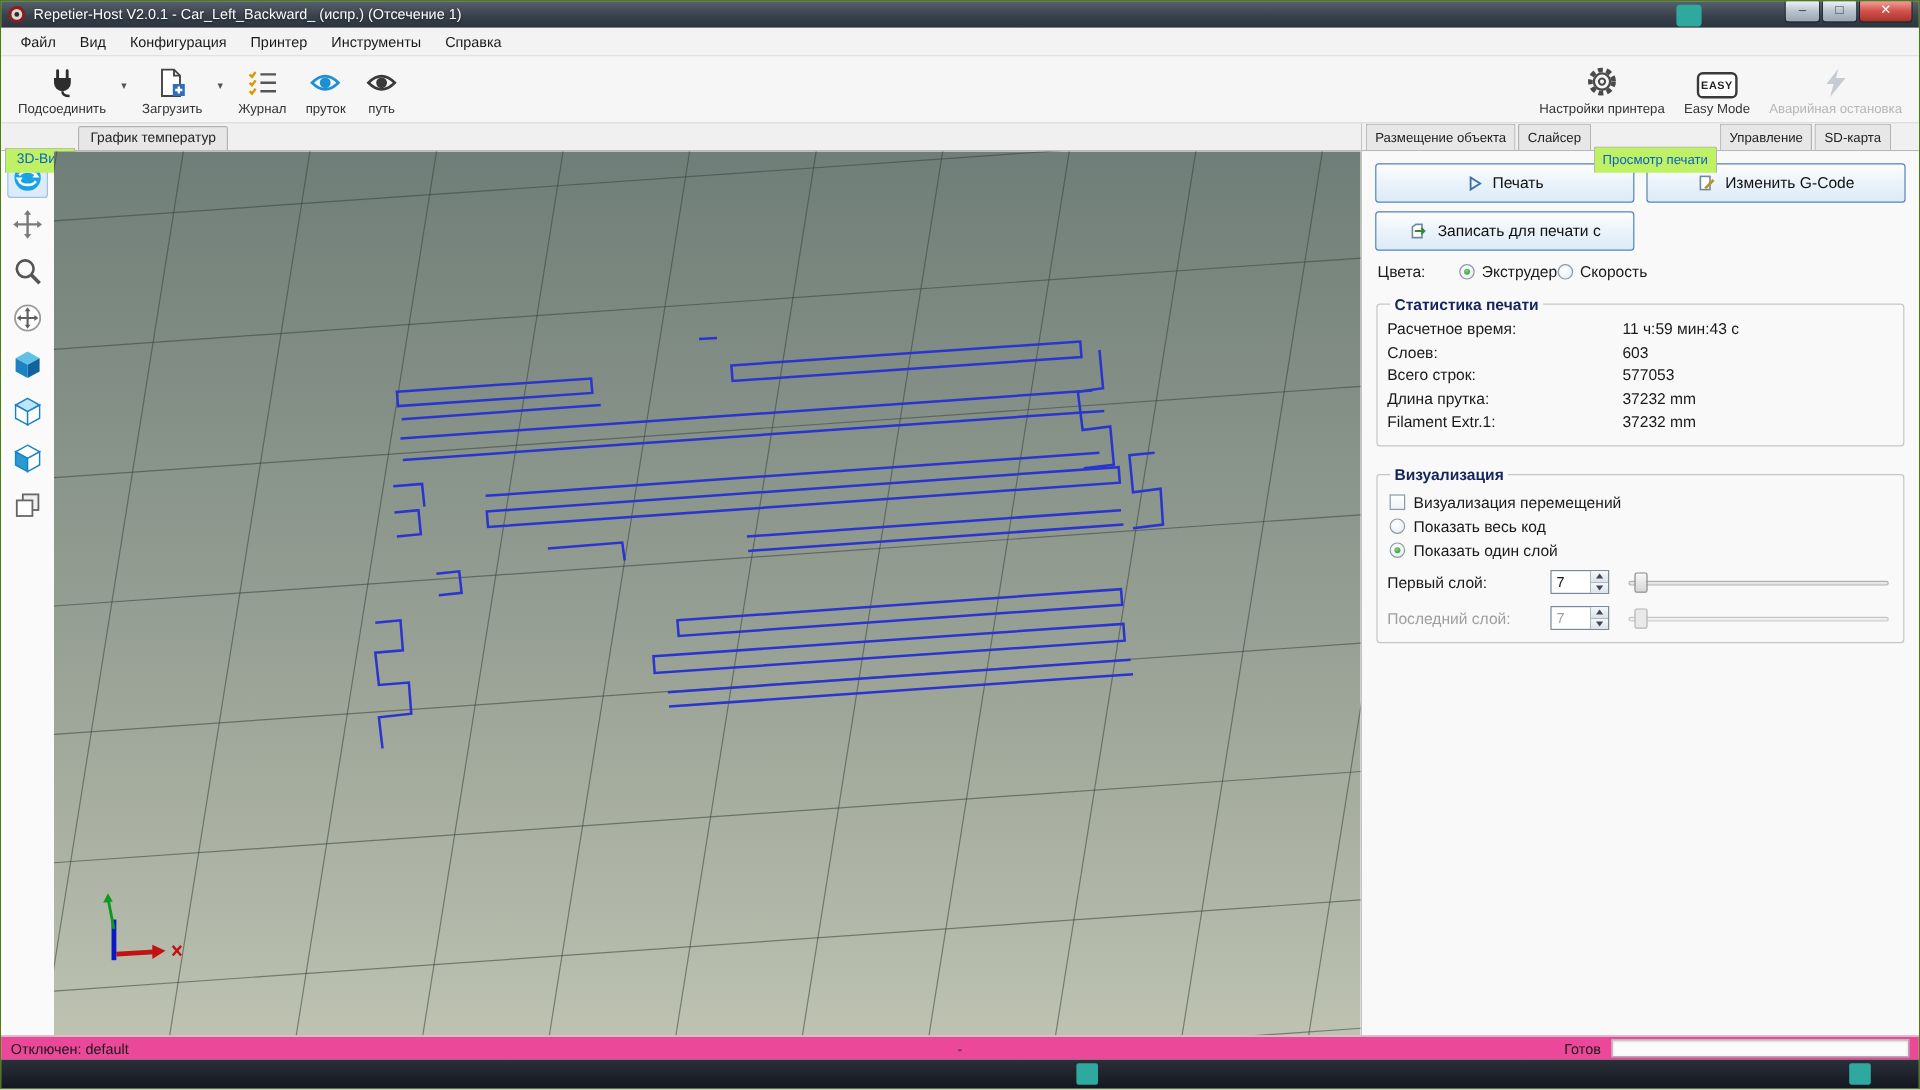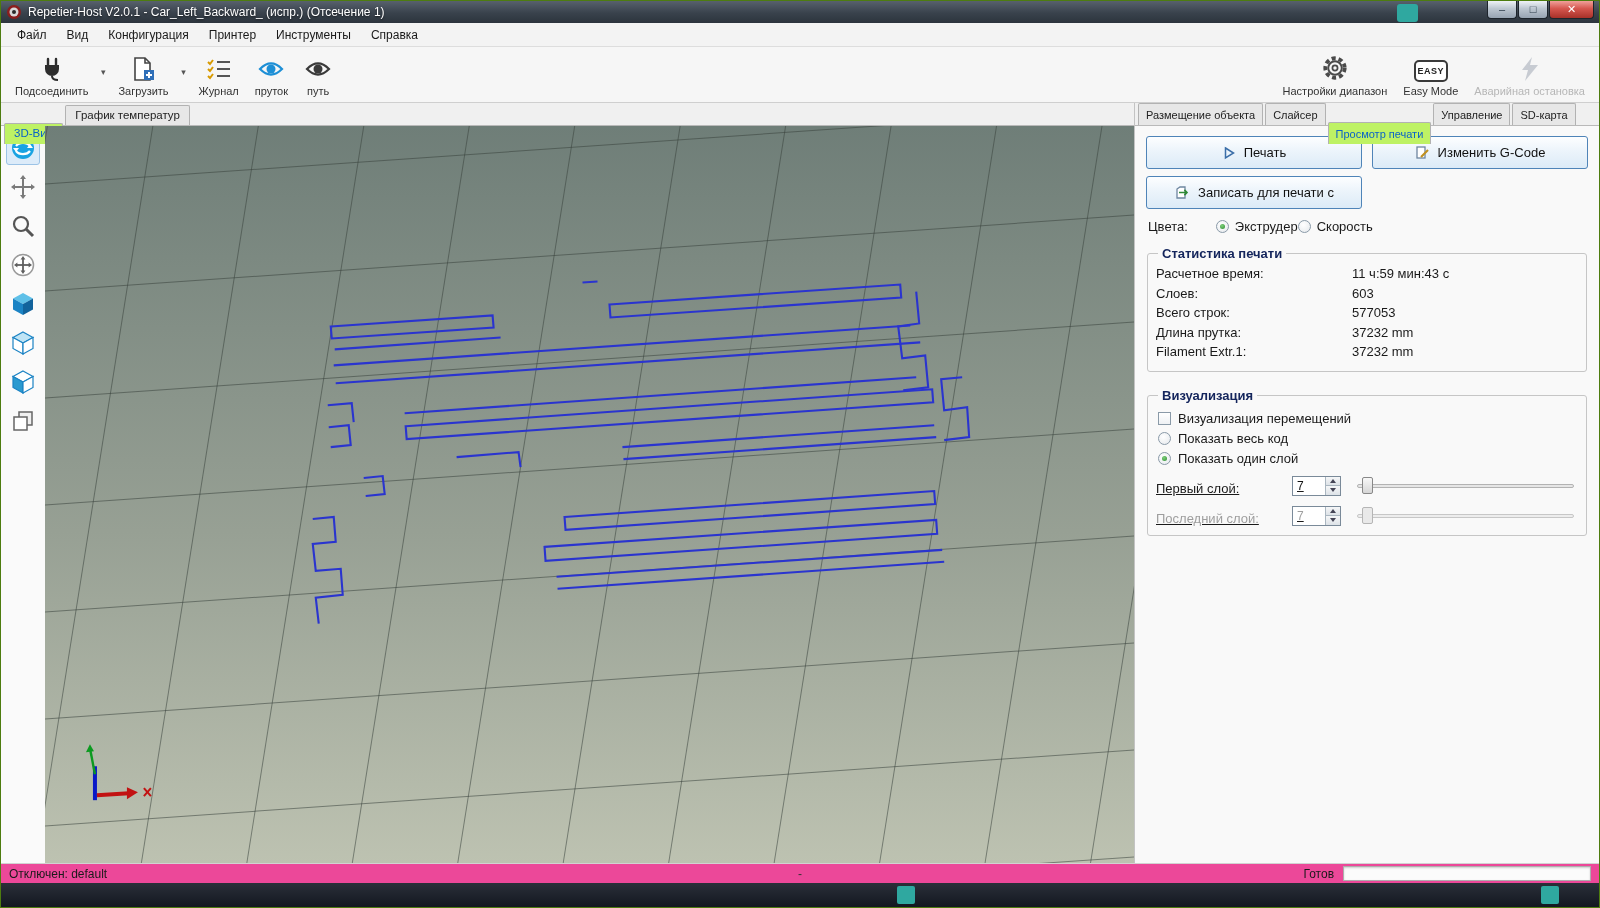--- a/index.html
+++ b/index.html
@@ -65,21 +65,21 @@
   .radio { width:13px; height:13px; border-radius:50%; border:1px solid #8a9aa8; background:radial-gradient(circle at 40% 35%, #ffffff, #e4e8ec); position:relative; flex:0 0 13px; }
   .radio.checked::after { content:""; position:absolute; inset:3px; border-radius:50%; background:radial-gradient(circle at 40% 35%, #7ed07a, #2e8b33); }
   .checkbox { width:13px; height:13px; border:1px solid #8a9aa8; background:linear-gradient(#fff,#eef1f4); flex:0 0 13px; }
   .speed-opt { margin-left:118px; }
 
   .groupbox { border:1px solid #c6c6c6; border-radius:3px; margin:0 3px 16px; padding:3px 8px 9px; background:transparent; }
   .groupbox legend { font-weight:bold; color:#14255c; font-size:13px; padding:0 4px; margin-left:2px; }
   .stats-row { display:flex; align-items:center; height:19.5px; }
   .stats-label { width:196px; flex:0 0 196px; }
   .viz-row { display:flex; align-items:center; gap:7px; margin:5px 2px; }
-  .layer-row { display:flex; align-items:flex-end; margin-top:9px;text-decoration:underline; }
+  .layer-row { display:flex; align-items:center; margin-top:9px; }
   .layer-label { width:136px; flex:0 0 136px; }
   .layer-label.disabled, .disabled-text { color:#9e9e9e; }
   .spinbox { width:49px; height:20px; border:1px solid #7a8a99; background:#fff; display:flex; flex:0 0 49px; }
   .spin-val { width:32px; border:none; outline:none; font-size:12px; padding:1px 4px; font-family:inherit; background:transparent; color:#111; }
   .spin-val.disabled { color:#9e9e9e; }
   .spin-btns { width:15px; flex:0 0 15px; display:flex; flex-direction:column; border-left:1px solid #aab6c0; }
   .spin-up,.spin-down { flex:1; background:linear-gradient(#f6f7f8,#dde2e7); display:flex; align-items:center; justify-content:center; }
   .spin-up { border-bottom:1px solid #aab6c0; }
   .spin-up::after { content:""; border-left:3px solid transparent; border-right:3px solid transparent; border-bottom:4px solid #445; }
   .spin-down::after { content:""; border-left:3px solid transparent; border-right:3px solid transparent; border-top:4px solid #445; }
@@ -189,21 +189,21 @@
     </div>
 
     <div class="tb-spacer"></div>
 
     <div class="tb-item">
       <svg width="30" height="28" viewBox="0 0 26 26">
         <circle cx="13" cy="13" r="9" fill="none" stroke="#4a4a4a" stroke-width="3.6" stroke-dasharray="3.8,2.7"></circle>
         <circle cx="13" cy="13" r="6.3" fill="none" stroke="#4a4a4a" stroke-width="1.8"></circle>
         <circle cx="13" cy="13" r="2.4" fill="none" stroke="#4a4a4a" stroke-width="1.6"></circle>
       </svg>
-      <span>Настройки диапазон</span>
+      <span>Настройки принтера</span>
     </div>
 
     <div class="tb-item">
       <div class="easy-badge">EASY</div>
       <span>Easy Mode</span>
     </div>
 
     <div class="tb-item disabled">
       <svg width="26" height="26" viewBox="0 0 26 26">
         <polygon points="15,1 5,14 11,14 8,25 21,9 13,9" fill="#c7cbd2"></polygon>

